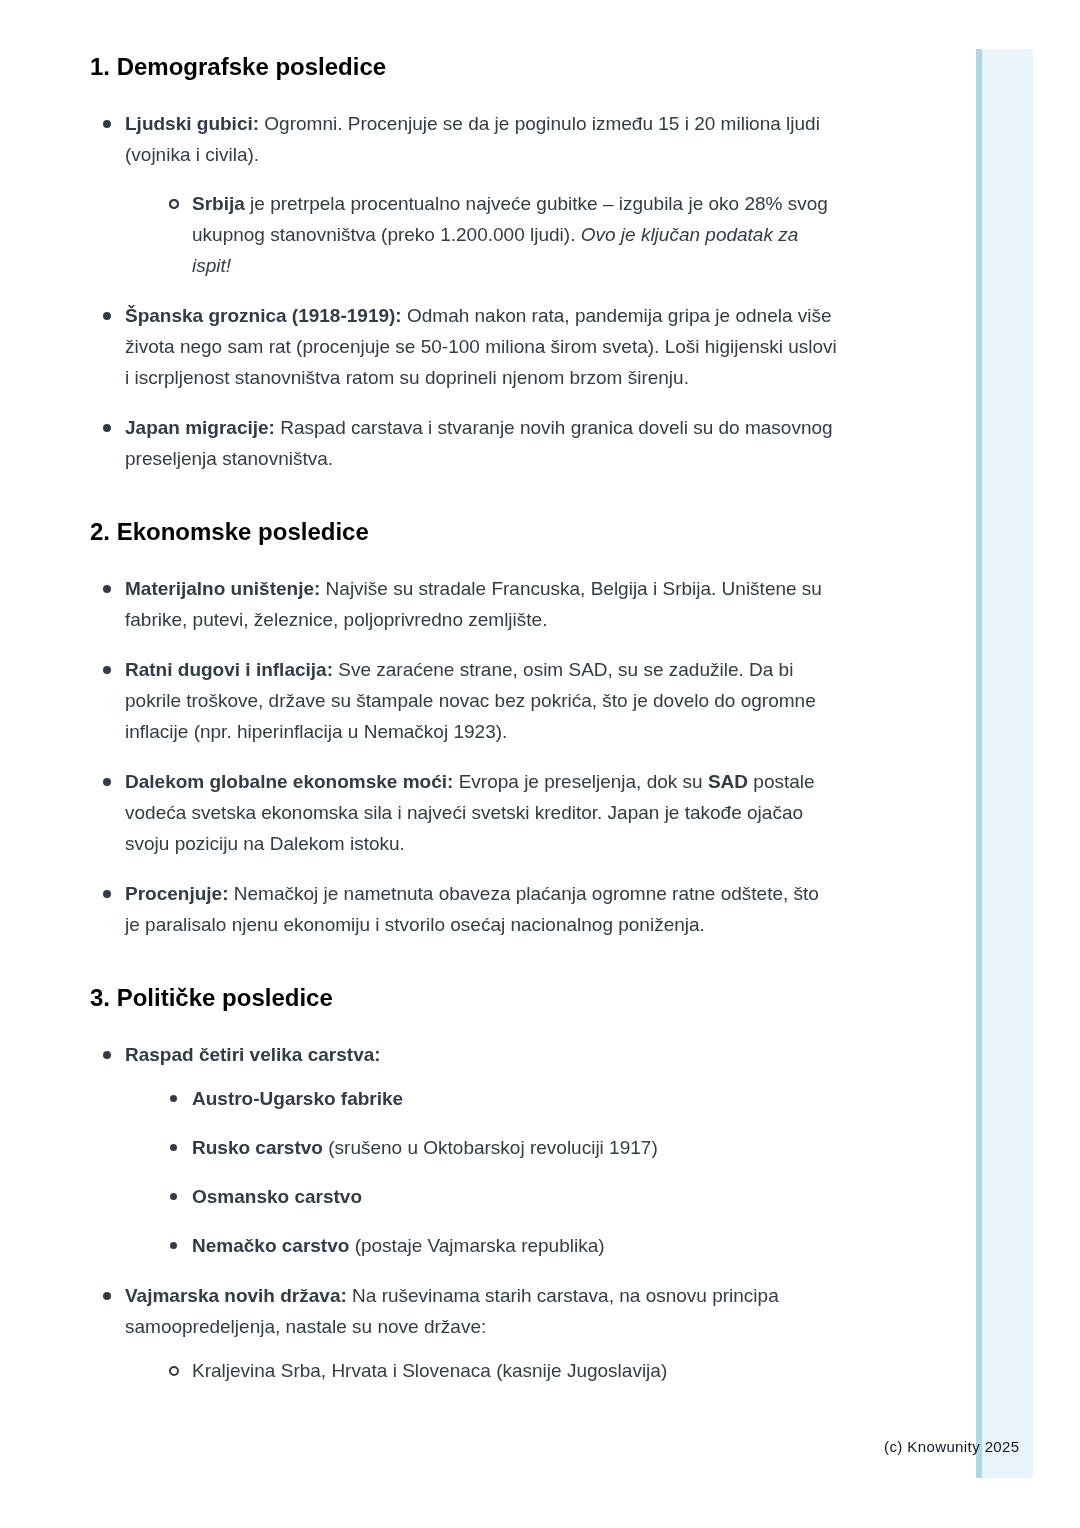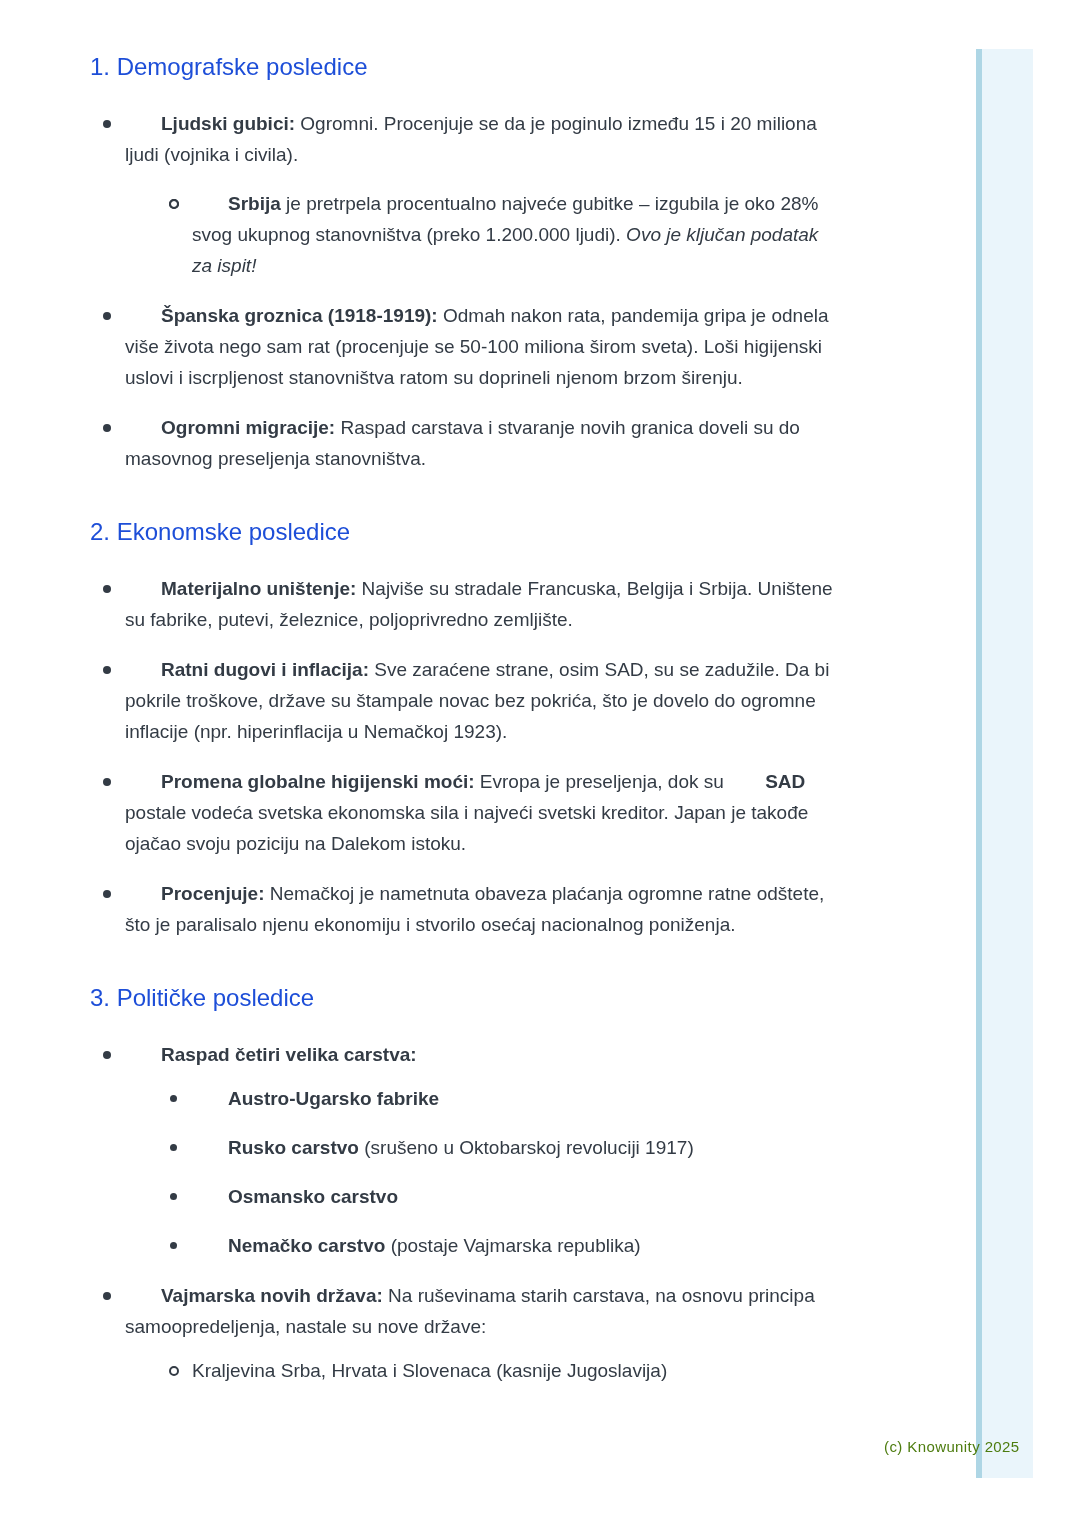--- a/index.html
+++ b/index.html
@@ -27,71 +27,71 @@
     left: 0;
     width: 748px;
     padding: 52px 0 0 90px;
     color: #333b45;
     font-size: 19px;
     line-height: 31px;
   }
   .section-title {
     font-size: 24px;
     line-height: 30px;
-    font-weight: 400;
-    color: #1d4ed8;
+    font-weight: 700;
+    color: #000000;
     margin: 43px 0 26px 0;
   }
   .section-title:first-child { margin-top: 0; }
   ul { list-style: none; margin: 0; padding: 0; }
   .top-list > li { position: relative; padding-left: 35px; margin-bottom: 19px; }
   .sub-list { margin: 13px 0 2px 32px; }
   .sub-list > li { position: relative; padding-left: 35px; margin-bottom: 18px; }
   .sub-list > li:last-child { margin-bottom: 4px; }
   .marker {
     position: absolute;
     border-radius: 50%;
     box-sizing: border-box;
   }
   .marker.disc    { left: 13px; top: 12px; width: 8px; height: 8px; background: #333b45; }
   .marker.circle  { left: 12px; top: 11px; width: 10px; height: 10px; border: 2px solid #333b45; background: transparent; }
   .marker.subdisc { left: 13px; top: 12px; width: 7px; height: 7px; background: #333b45; }
-  .itm b { font-weight: 700; margin-left: 36px; }
+  .itm b { font-weight: 700; }
   .itm i { font-style: italic; }
   .watermark {
     position: absolute;
     left: 884px;
     top: 1437px;
     font-size: 15px;
     line-height: 20px;
-    color: #4d7c0f;
+    color: #0f172a;
     letter-spacing: 0.4px;
     white-space: nowrap;
   }
 </style>
 </head>
 <body>
 
 <div class="page">
   <div class="side-panel"></div>
   <main class="content" id="content">
       <h2 class="section-title">1. Demografske posledice</h2>
       <ul class="top-list">
         <li><span class="marker disc"></span><span class="itm"><b>Ljudski gubici:</b><span> Ogromni. Procenjuje se da je poginulo između 15 i 20 miliona ljudi (vojnika i civila).</span></span><ul class="sub-list">
             <li><span class="marker circle"></span></li>
             <li><span class="marker circle"></span><span class="itm"><b>Srbija</b><span> je pretrpela procentualno najveće gubitke – izgubila je oko 28% svog ukupnog stanovništva (preko 1.200.000 ljudi). </span><i>Ovo je ključan podatak za ispit!</i></span></li>
           </ul></li>
         <li><span class="marker disc"></span><span class="itm"><b>Španska groznica (1918-1919):</b><span> Odmah nakon rata, pandemija gripa je odnela više života nego sam rat (procenjuje se 50-100 miliona širom sveta). Loši higijenski uslovi i iscrpljenost stanovništva ratom su doprineli njenom brzom širenju.</span></span></li>
-        <li><span class="marker disc"></span><span class="itm"><b>Ogromni migracije:</b><span> Raspad carstava i stvaranje novih granica doveli su do masovnog preseljenja stanovništva.</span></span></li>
+        <li><span class="marker disc"></span><span class="itm"><b>Japan migracije:</b><span> Raspad carstava i stvaranje novih granica doveli su do masovnog preseljenja stanovništva.</span></span></li>
       </ul>
       <h2 class="section-title">2. Ekonomske posledice</h2>
       <ul class="top-list">
         <li><span class="marker disc"></span><span class="itm"><b>Materijalno uništenje:</b><span> Najviše su stradale Francuska, Belgija i Srbija. Uništene su fabrike, putevi, železnice, poljoprivredno zemljište.</span></span></li>
         <li><span class="marker disc"></span><span class="itm"><b>Ratni dugovi i inflacija:</b><span> Sve zaraćene strane, osim SAD, su se zadužile. Da bi pokrile troškove, države su štampale novac bez pokrića, što je dovelo do ogromne inflacije (npr. hiperinflacija u Nemačkoj 1923).</span></span></li>
-        <li><span class="marker disc"></span><span class="itm"><b>Promena globalne higijenski moći:</b><span> Evropa je preseljenja, dok su </span><b>SAD</b><span> postale vodeća svetska ekonomska sila i najveći svetski kreditor. Japan je takođe ojačao svoju poziciju na Dalekom istoku.</span></span></li>
+        <li><span class="marker disc"></span><span class="itm"><b>Dalekom globalne ekonomske moći:</b><span> Evropa je preseljenja, dok su </span><b>SAD</b><span> postale vodeća svetska ekonomska sila i najveći svetski kreditor. Japan je takođe ojačao svoju poziciju na Dalekom istoku.</span></span></li>
         <li><span class="marker disc"></span><span class="itm"><b>Procenjuje:</b><span> Nemačkoj je nametnuta obaveza plaćanja ogromne ratne odštete, što je paralisalo njenu ekonomiju i stvorilo osećaj nacionalnog poniženja.</span></span></li>
       </ul>
       <h2 class="section-title">3. Političke posledice</h2>
       <ul class="top-list">
         <li><span class="marker disc"></span><span class="itm"><b>Raspad četiri velika carstva:</b></span><ul class="sub-list">
             <li><span class="marker subdisc"></span><span class="itm"><b>Austro-Ugarsko fabrike</b></span></li>
             <li><span class="marker subdisc"></span><span class="itm"><b>Rusko carstvo</b><span> (srušeno u Oktobarskoj revoluciji 1917)</span></span></li>
             <li><span class="marker subdisc"></span><span class="itm"><b>Osmansko carstvo</b></span></li>
             <li><span class="marker subdisc"></span><span class="itm"><b>Nemačko carstvo</b><span> (postaje Vajmarska republika)</span></span></li>
           </ul></li>

